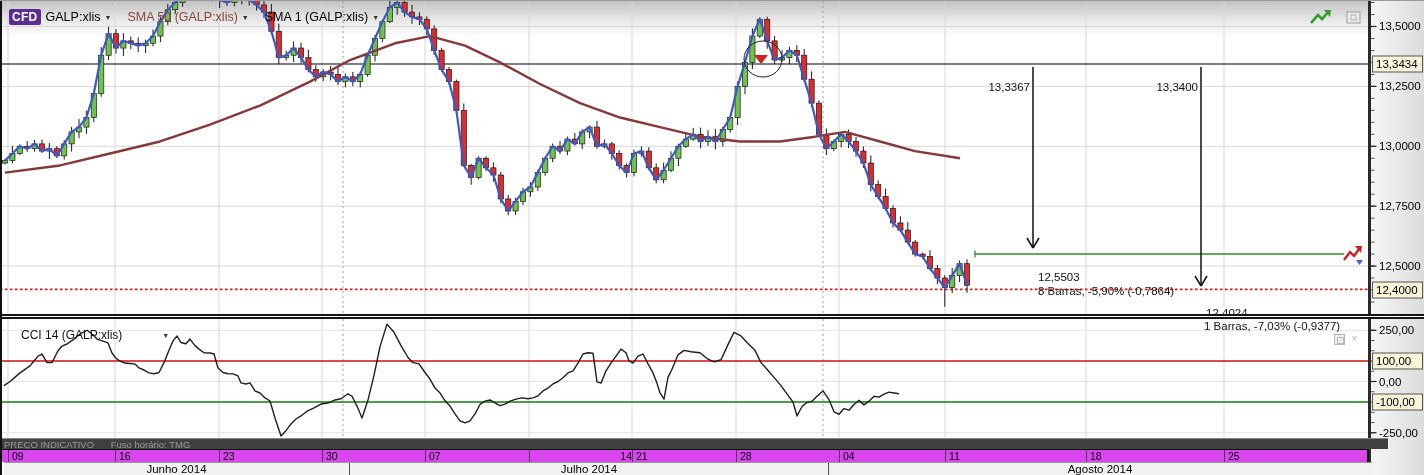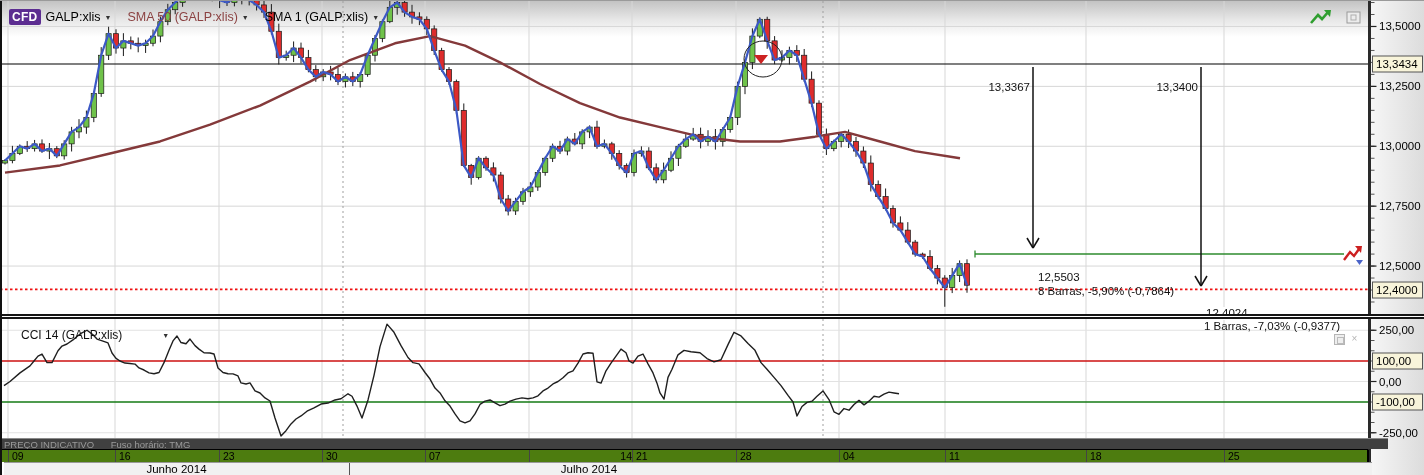--- a/index.html
+++ b/index.html
@@ -12,21 +12,21 @@
   #main-wrap{position:absolute;left:0;top:0;width:1368px;height:313px;z-index:1;}
   #cci-wrap{position:absolute;left:0;top:318px;width:1368px;height:119px;z-index:1;background:#fff;}
   #sep-band{position:absolute;left:0;top:313px;width:1424px;height:5px;background:#fff;
             border-top:2px solid #151515;border-bottom:2px solid #151515;box-sizing:border-box;z-index:8;}
   #gutter{position:absolute;left:1368px;top:0;width:56px;height:475px;z-index:2;box-sizing:border-box;
           border-left:3px solid #2a2a2a;background:linear-gradient(to right,#f6f6f6,#dcdcdc);}
   #footer-strip{position:absolute;left:0;top:437px;width:1388px;height:11px;background:#404040;
                 border-top:1px solid #8a8a8a;box-sizing:border-box;z-index:3;
                 font-size:9.5px;color:#9a9a9a;white-space:nowrap;overflow:hidden;}
   #footer-strip span{margin-left:4px;}
-  #date-row{position:absolute;left:0;top:448px;width:1368px;height:13px;background:#4d7c0f;
+  #date-row{position:absolute;left:0;top:448px;width:1368px;height:13px;background:#d946ef;
             border-top:1px solid #000;box-sizing:border-box;z-index:3;}
   .date-cell{position:absolute;top:0;height:12px;border-left:1px solid #444;font-size:10.5px;
              color:#000;padding-left:3px;line-height:12px;box-sizing:border-box;}
   #month-row{position:absolute;left:4px;top:461px;width:1368px;height:14px;background:#f1f1f1;
              border-top:1px solid #999;border-bottom:1px solid #000;box-sizing:border-box;z-index:3;}
   .month-cell{position:absolute;top:0;height:13px;text-align:center;font-size:11.5px;color:#000;
               line-height:13px;border-left:1px solid #555;box-sizing:border-box;}
   .month-cell:first-child{border-left:none;}
   #header-bar{position:absolute;left:9px;top:8px;height:16px;display:flex;align-items:center;z-index:5;
               font-size:12.5px;white-space:nowrap;}
@@ -460,20 +460,21 @@
       <div class="date-cell" style="left: 736px; width: 103px;">28</div>
       <div class="date-cell" style="left: 839px; width: 106px;">04</div>
       <div class="date-cell" style="left: 945px; width: 141px;">11</div>
       <div class="date-cell" style="left: 1086px; width: 138px;">18</div>
       <div class="date-cell" style="left: 1224px; width: 143px;">25</div>
       <div class="date-cell" style="left: 1367px; width: 2px; border-left: 2px solid rgb(0, 0, 0);"></div>
     </div>
   <div id="month-row">
       <div class="month-cell" style="left: 0px; width: 345px; border-left: none;">Junho 2014</div>
       <div class="month-cell" style="left: 345px; width: 479px;">Julho 2014</div>
+      <div class="month-cell" style="left: 824px; width: 543px;">Agosto 2014</div>
     </div>
 
   <div id="gutter">
     <svg id="axis-svg" width="53" height="475" viewBox="0 0 53 475">
         <line x1="0" y1="1.5237720000002781" x2="3.5" y2="1.5237720000002781" stroke="#555" stroke-width="1"></line>
         <line x1="0" y1="13.502772000000448" x2="3.5" y2="13.502772000000448" stroke="#555" stroke-width="1"></line>
         <line x1="0" y1="25.481772000000618" x2="3.5" y2="25.481772000000618" stroke="#555" stroke-width="1"></line>
         <line x1="0" y1="37.46077200000079" x2="3.5" y2="37.46077200000079" stroke="#555" stroke-width="1"></line>
         <line x1="0" y1="49.43977200000096" x2="3.5" y2="49.43977200000096" stroke="#555" stroke-width="1"></line>
         <line x1="0" y1="61.418772000001134" x2="3.5" y2="61.418772000001134" stroke="#555" stroke-width="1"></line>

